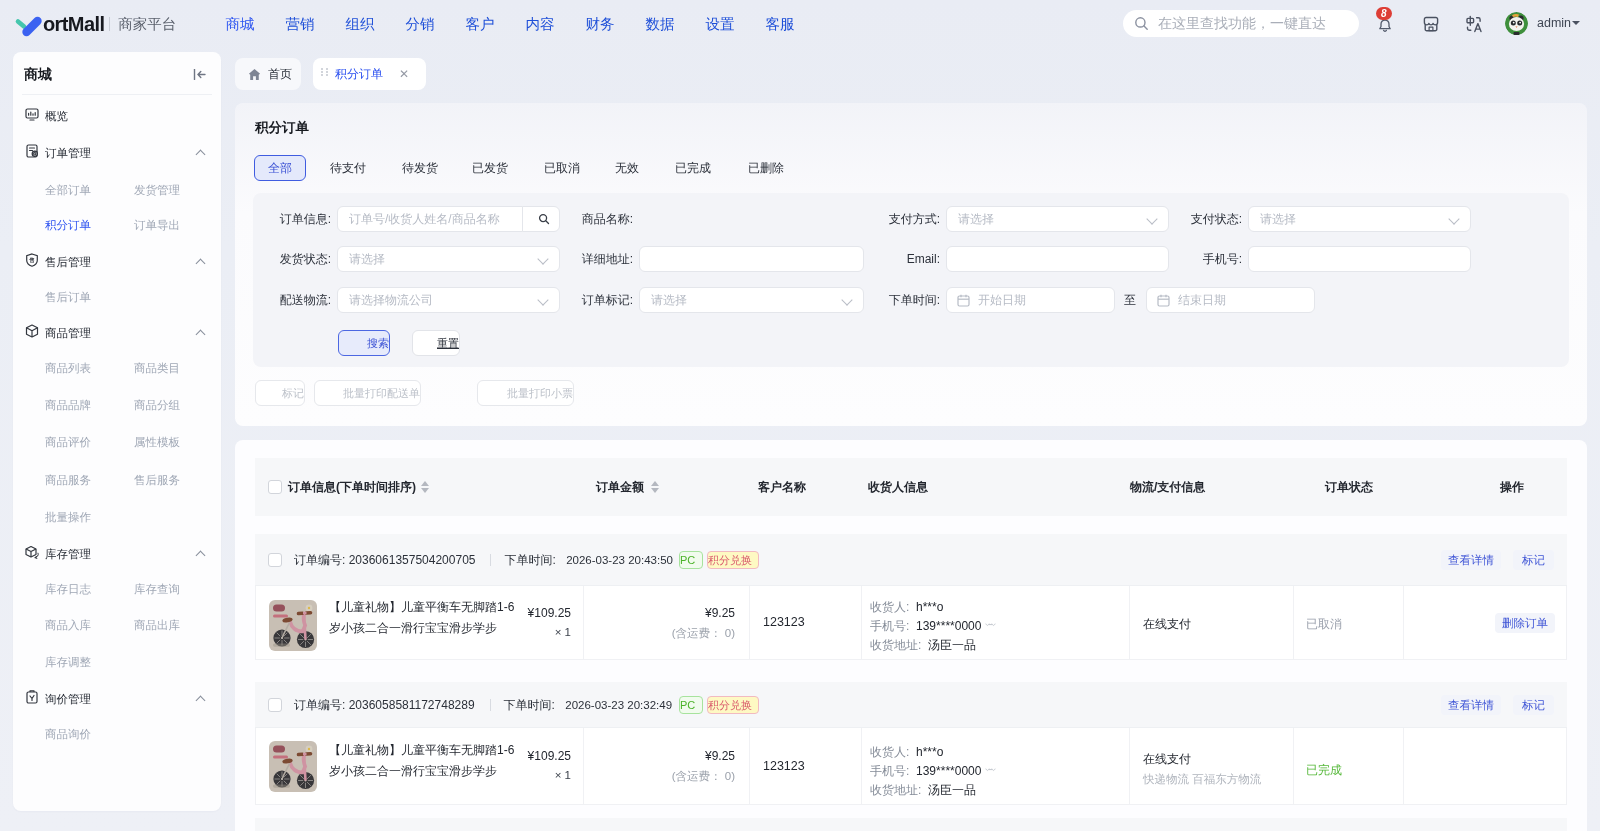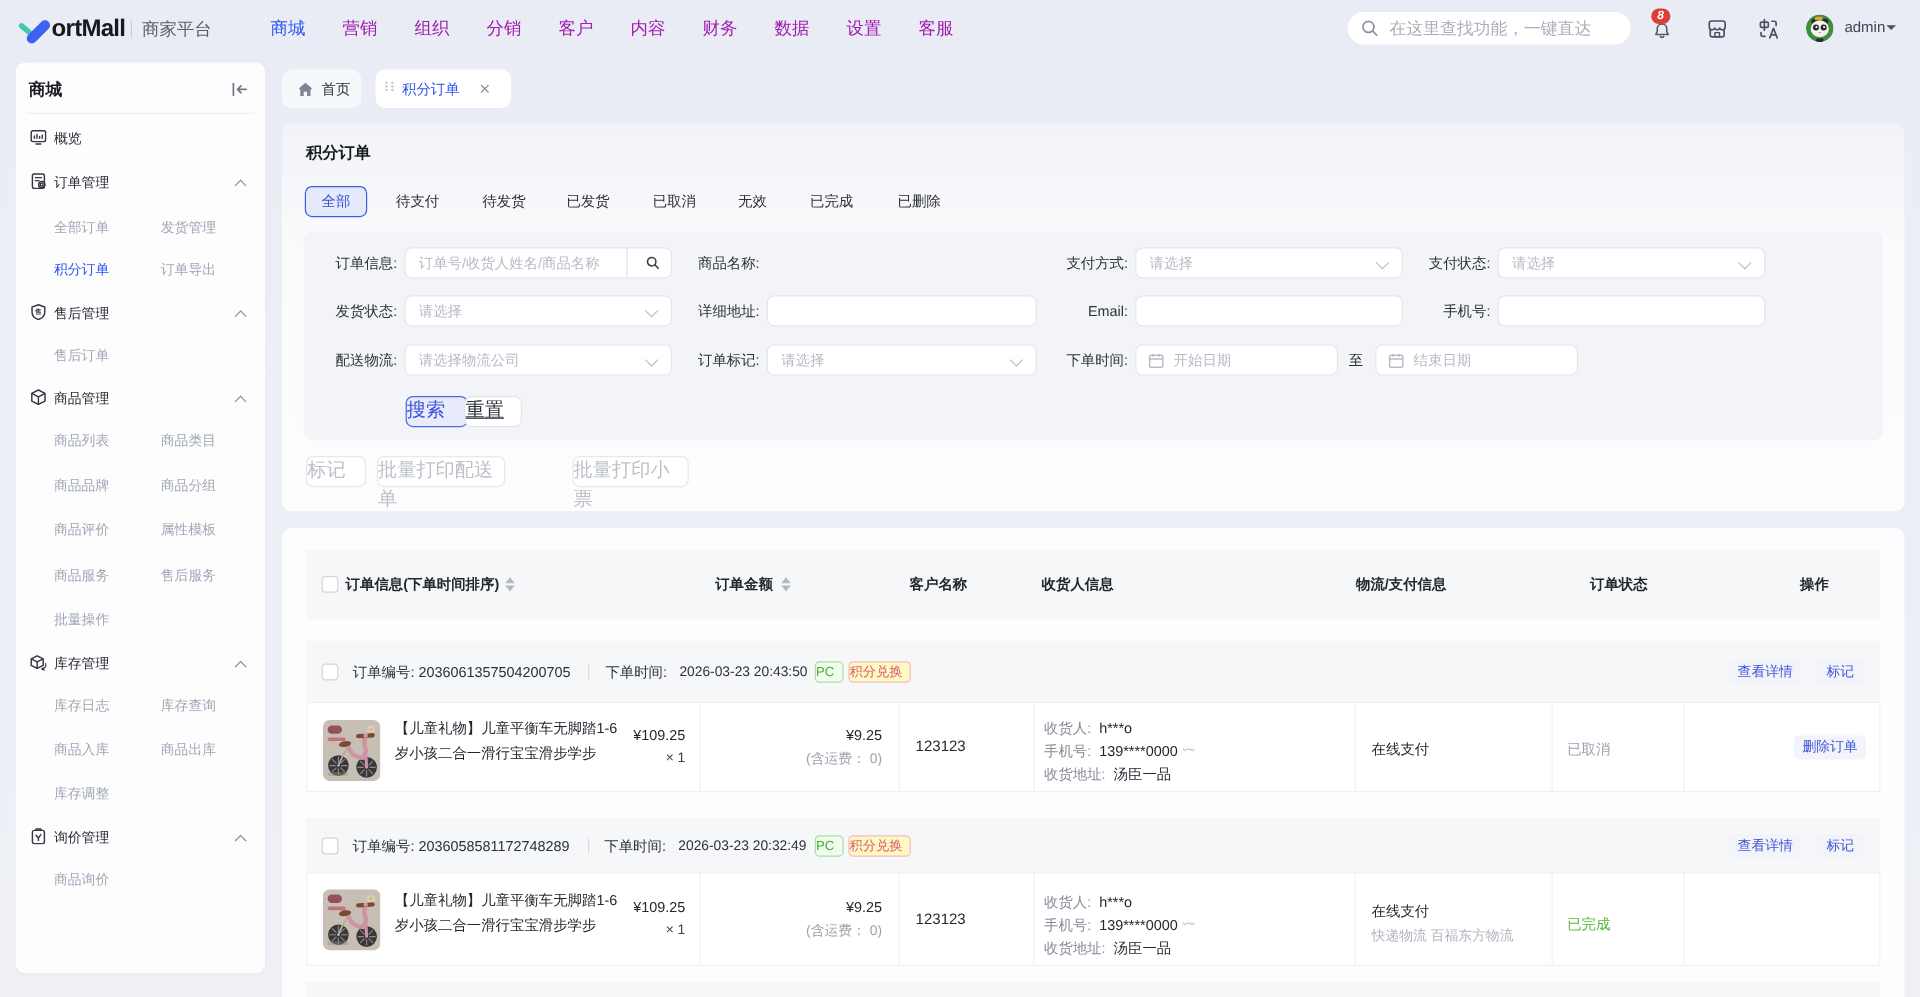--- a/index.html
+++ b/index.html
@@ -8,21 +8,21 @@
   background:linear-gradient(180deg,#e9ecf4 0%,#ebeef5 30%,#eef0f6 100%); }
 #app { position:relative; width:1600px; height:831px; transform:translateZ(0); }
 .a { position:absolute; }
 svg { display:block; }
 
 .brand { left:14px; top:11px; display:flex; align-items:center; }
 .brandtxt { font-size:20px; font-weight:700; color:#17191f; letter-spacing:-0.6px; margin-left:1px; }
 .brandsep { width:1px; height:14px; background:#c9cdd6; margin:0 8px 0 5px; }
 .brandsub { font-size:14.5px; color:#595f6b; }
 .nav { left:210px; top:0; height:48px; display:flex; }
-.nav span { width:60px; text-align:center; line-height:48px; font-size:14.5px; font-weight:500; color:#a21caf; }
+.nav span { width:60px; text-align:center; line-height:48px; font-size:14.5px; font-weight:500; color:#1d4ed8; }
 .nav span.on { color:#2b53f0; }
 .searchpill { left:1123px; top:10px; width:236px; height:27px; background:#fff; border-radius:14px; display:flex; align-items:center; }
 .searchpill .ph { font-size:14px; color:#a9aeb8; margin-left:9px; }
 .hicon { top:14px; color:#4a5160; }
 .badge8 { left:1376px; top:7px; width:15.5px; height:13px; border-radius:7px; background:#dd3d35; color:#fff; font-size:10px; font-style:italic; font-weight:700; text-align:center; line-height:13px; z-index:3; }
 .avatar { left:1505px; top:12px; width:23px; height:23px; border-radius:50%; overflow:hidden; }
 .admin { left:1537px; top:16px; font-size:12.5px; color:#3f4654; }
 .caret { left:1572px; top:21px; width:0; height:0; border-left:4px solid transparent; border-right:4px solid transparent; border-top:4.5px solid #4a5160; }
 
 .side { left:13px; top:52px; width:208px; height:759px; background:#fdfdfe; border-radius:8px; box-shadow:0 1px 2px rgba(30,40,80,.03); }
@@ -47,21 +47,21 @@
 
 .card1 { left:235px; top:103px; width:1352px; height:323px; background:linear-gradient(180deg,#f2f3f8 0%,#fbfbfd 34%,#fdfdfe 100%); border-radius:8px; }
 .card2 { left:235px; top:440px; width:1352px; height:391px; background:#fdfdff; border-radius:8px 8px 0 0; }
 .title { position:absolute; left:255px; top:119px; font-size:13.5px; font-weight:700; color:#181b21; }
 .stab { position:absolute; top:155px; height:26px; line-height:26px; font-size:12px; color:#2a2f39; }
 .stab.sel { width:52px; background:#e4e9fb; border:1px solid #3f5ce0; border-radius:6px; color:#3a50d4; text-align:center; line-height:24px; }
 .fpanel { position:absolute; left:253px; top:193px; width:1316px; height:174px; background:#f3f4f8; border-radius:8px; }
 .flb { position:absolute; font-size:12px; color:#2c313b; text-align:right; line-height:26px; }
 .fld { position:absolute; height:26px; background:#fff; border:1px solid #e4e6eb; border-radius:6px; font-size:12px; color:#b6bbc5; line-height:24px; padding-left:11px; }
 .fld.sel::after { content:""; position:absolute; right:12px; top:8px; width:7px; height:7px; border-right:1.3px solid #b9bdc6; border-bottom:1.3px solid #b9bdc6; transform:rotate(45deg); }
-.btn { position:absolute; height:26px; border-radius:6px; font-size:16px; text-align:left; line-height:24px; }
+.btn { position:absolute; height:26px; border-radius:6px; font-size:11px; text-align:right; line-height:24px; }
 
 .thead { position:absolute; left:255px; top:458px; width:1312px; height:58px; background:#f6f7f9; }
 .th { position:absolute; top:0; height:58px; line-height:58px; font-size:12px; font-weight:700; color:#23272f; }
 .cb { position:absolute; width:14px; height:14px; background:#fff; border:1px solid #d2d5db; border-radius:3px; }
 .sorter { position:absolute; width:0; height:0; border-left:4px solid transparent; border-right:4px solid transparent; }
 .sorter.up { border-bottom:5px solid #b4b8c0; }
 .sorter.dn { border-top:5px solid #b4b8c0; }
 .gstrip { position:absolute; left:255px; width:1312px; background:#f6f7f9; border-bottom:1px solid #eef0f3; font-size:12px; color:#2b3039; }
 .grow { position:absolute; left:255px; width:1312px; background:#fff; border:1px solid #f0f1f4; border-top:none; }
 .vline { position:absolute; top:0; bottom:0; width:1px; background:#f0f1f4; }
@@ -317,21 +317,21 @@
       <svg class="calic" width="13" height="13" viewBox="0 0 13 13" fill="none" stroke="#b6bbc5" stroke-width="1.2">
         <rect x="1" y="2" width="11" height="10" rx="1.5"></rect>
         <line x1="1" y1="5.2" x2="12" y2="5.2"></line>
         <line x1="4" y1="0.8" x2="4" y2="3.2"></line>
         <line x1="9" y1="0.8" x2="9" y2="3.2"></line>
       </svg>
       <span class="dtx">结束日期</span>
     </div>
 
   <div class="btn" style="left:338px;top:330px;width:52px;background:#e7ebfb;border:1px solid #4c67e2;color:#3a50d4;">搜索</div>
-  <div class="btn" style="left:387px;top:330px;width:48px;background:#fff;border:1px solid #e2e4e9;color:#2b303a;text-decoration:underline;">重置</div>
+  <div class="btn" style="left:412px;top:330px;width:48px;background:#fff;border:1px solid #e2e4e9;color:#2b303a;text-decoration:underline;">重置</div>
   <div class="btn" style="left:255px;top:380px;width:50px;background:#fff;border:1px solid #e6e8ec;color:#bcc1c9;">标记</div>
   <div class="btn" style="left:314px;top:380px;width:107px;background:#fff;border:1px solid #e6e8ec;color:#bcc1c9;">批量打印配送单</div>
   <div class="btn" style="left:430px;top:380px;width:97px;background:#fff;border:1px solid #e6e8ec;color:#bcc1c9;margin-left:47px;">批量打印小票</div>
 
   <div class="a card2"></div>
   <div class="thead">
     <div class="cb" style="left:13px;top:22px;"></div>
     <div class="th" style="left:33px;">订单信息(下单时间排序)</div>
     <div class="sorter up" style="left:166px;top:23px;"></div>
     <div class="sorter dn" style="left:166px;top:30px;"></div>

